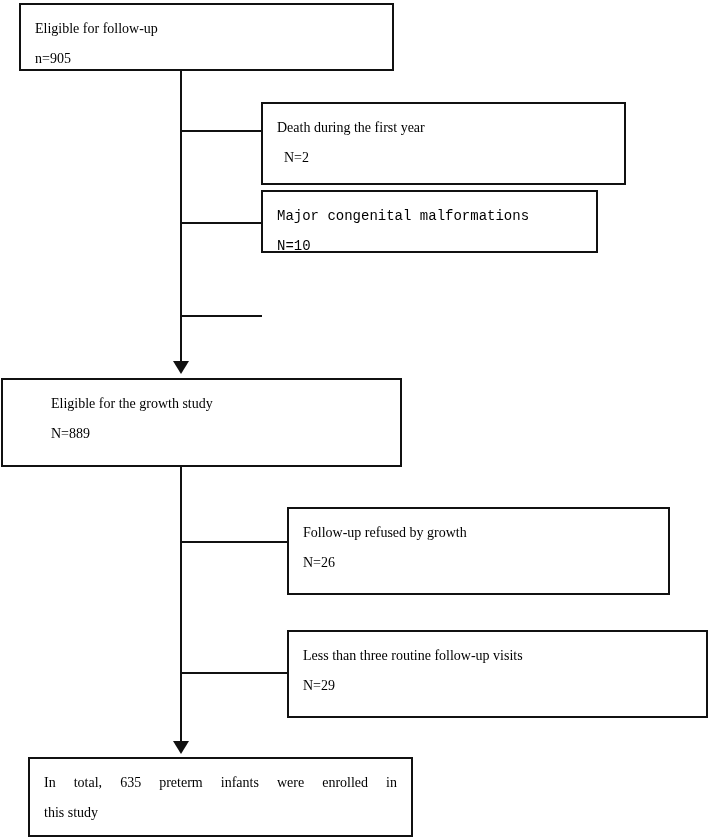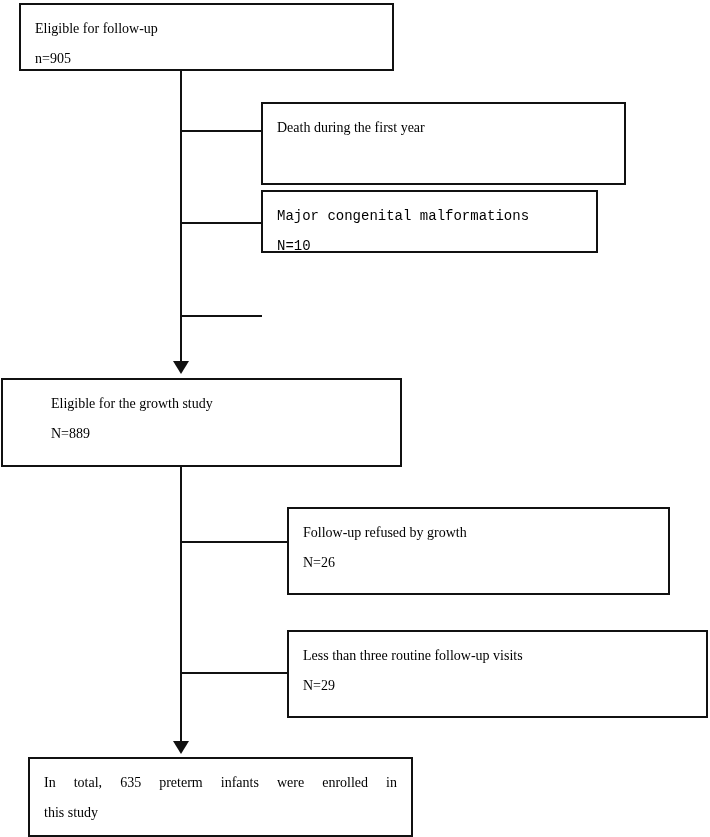--- a/index.html
+++ b/index.html
@@ -71,20 +71,21 @@
     <div class="line">Eligible for follow-up</div>
     <div class="line">n=905</div>
   </div>
 
   <div class="vline" style="left:180px; top:71px; height:290px;"></div>
   <div class="arrowhead" style="left:173px; top:361px;"></div>
 
   <div class="hline" style="left:180px; top:130px; width:82px;"></div>
   <div class="box" style="left:261px; top:95px; width:365px; height:83px;margin-top:7px;">
     <div class="line">Death during the first year</div>
+    <div class="line indent">N=2</div>
   </div>
 
   <div class="hline" style="left:180px; top:222px; width:82px;"></div>
   <div class="box" style="left:261px; top:190px; width:337px; height:63px;font-family:Liberation Mono, monospace;">
     <div class="line">Major congenital malformations</div>
     <div class="line">N=10</div>
   </div>
 
   <div class="hline" style="left:180px; top:315px; width:82px;"></div>
 

